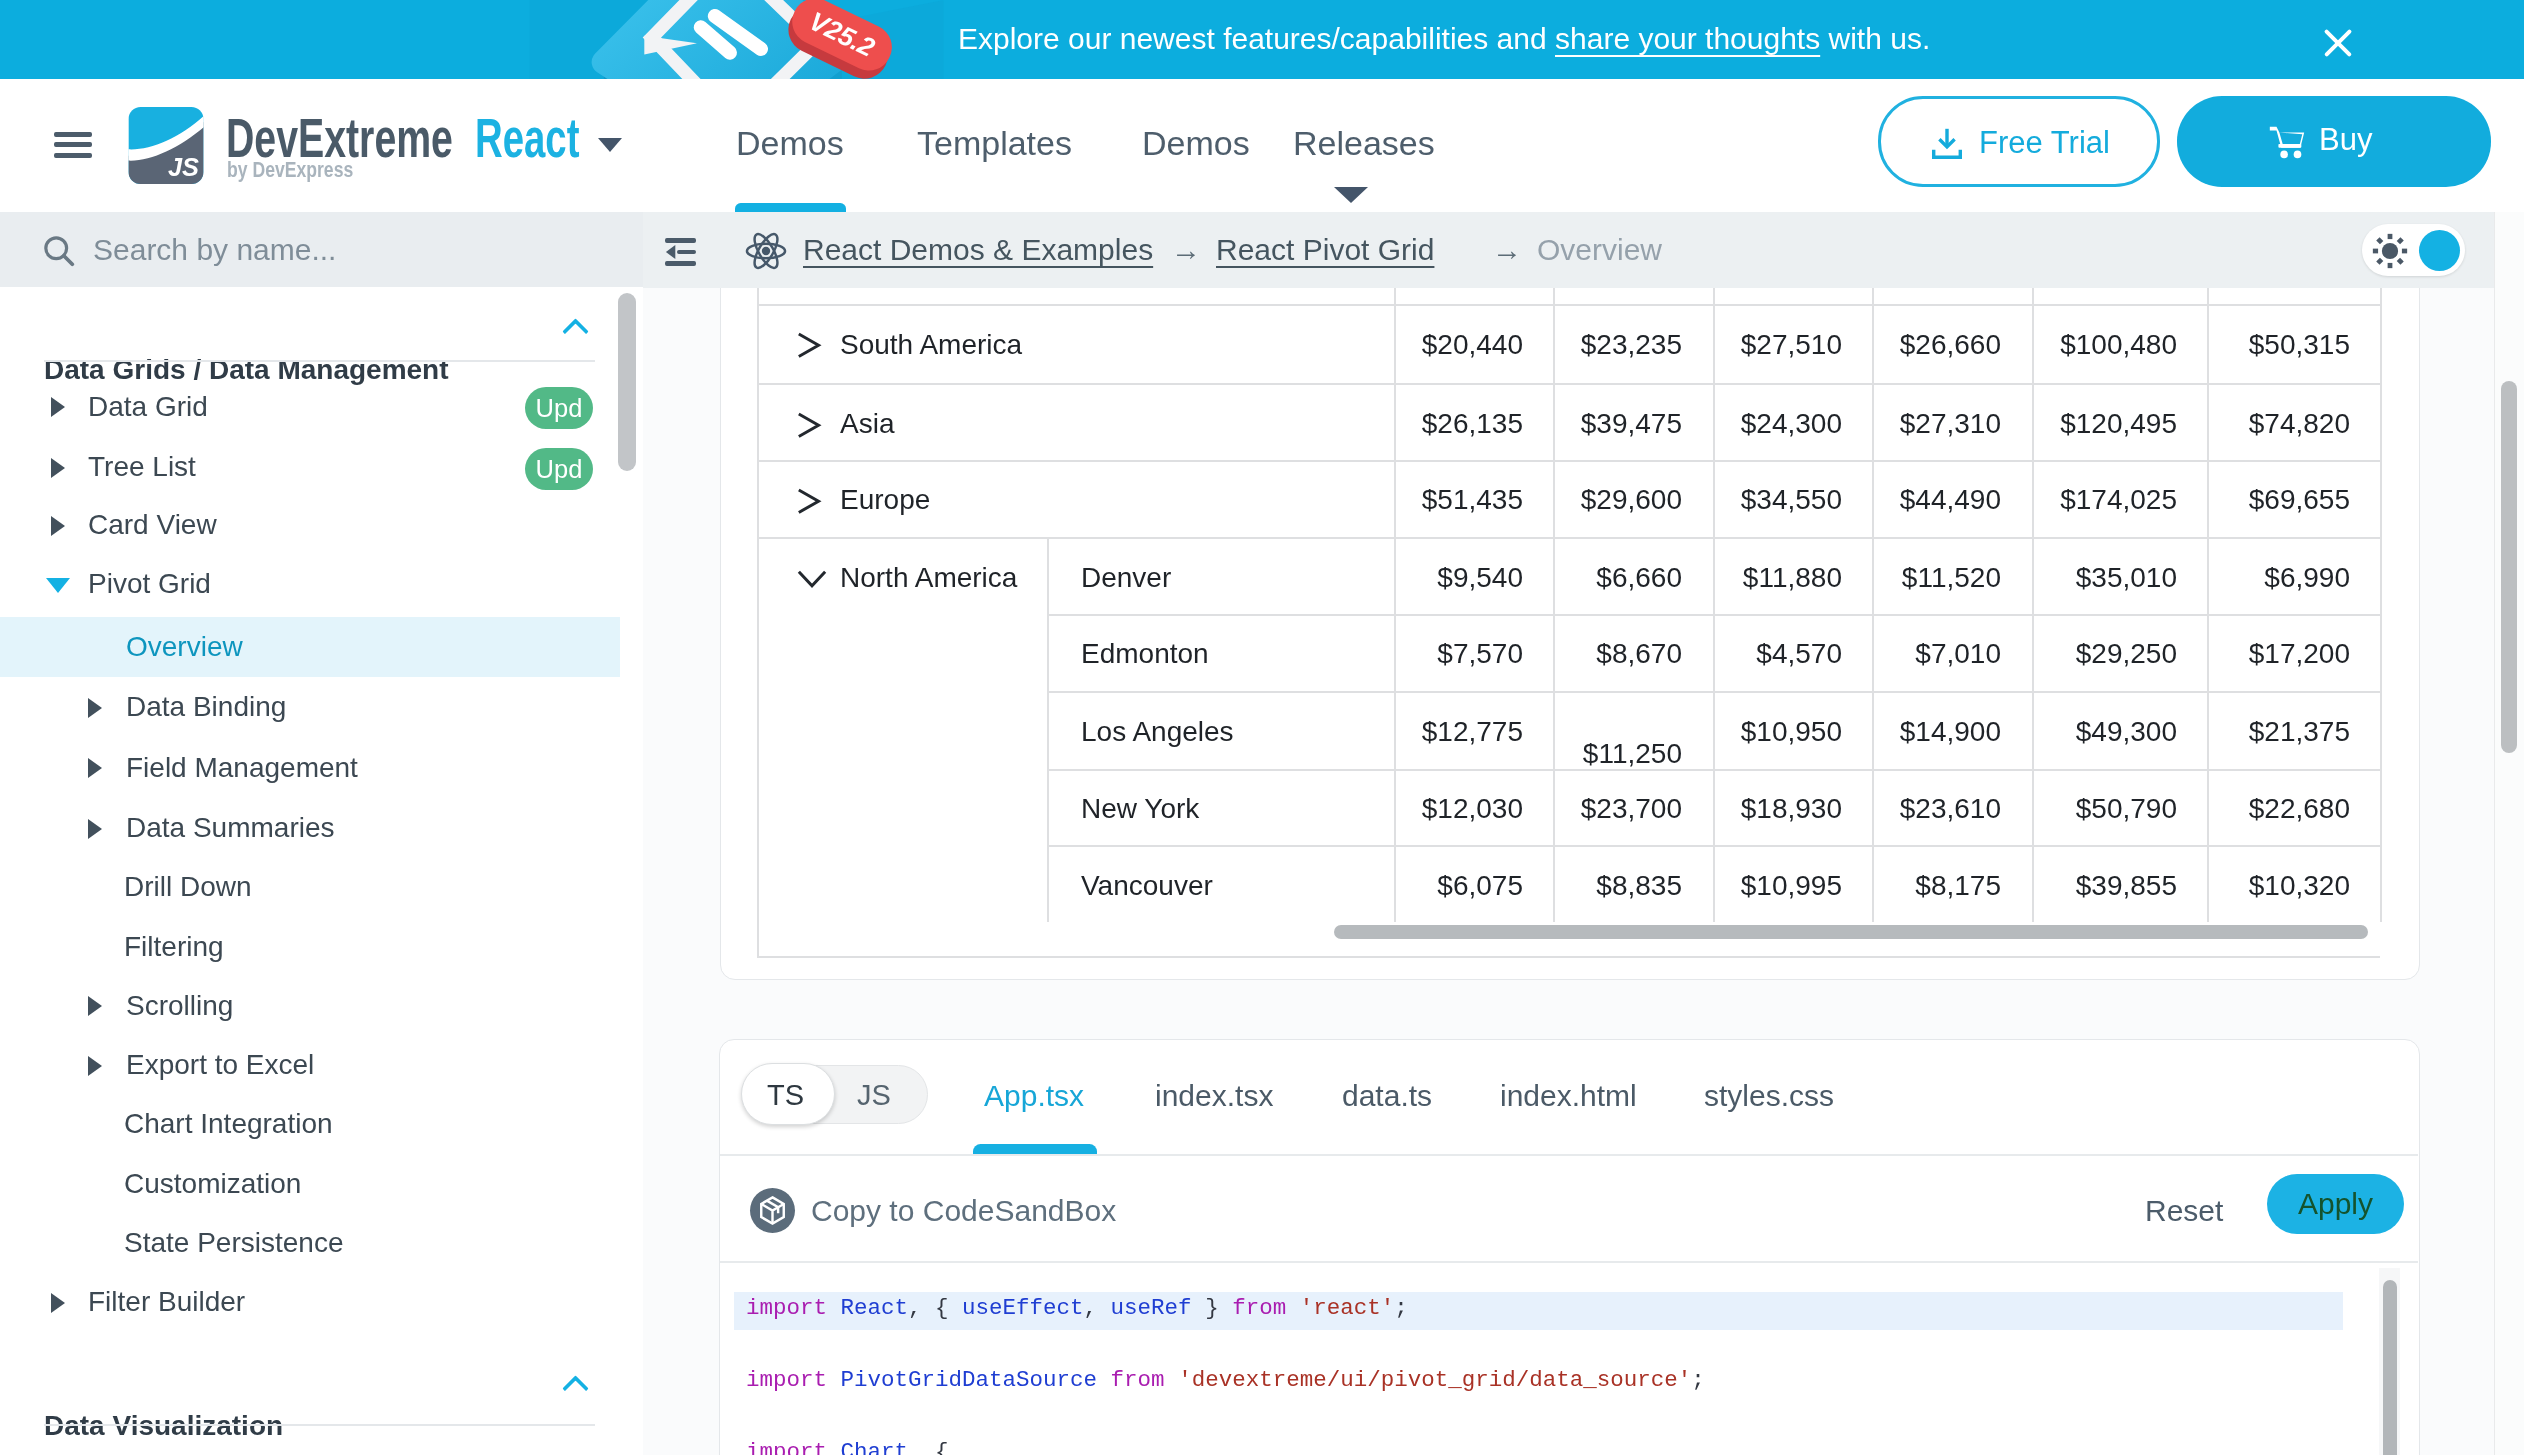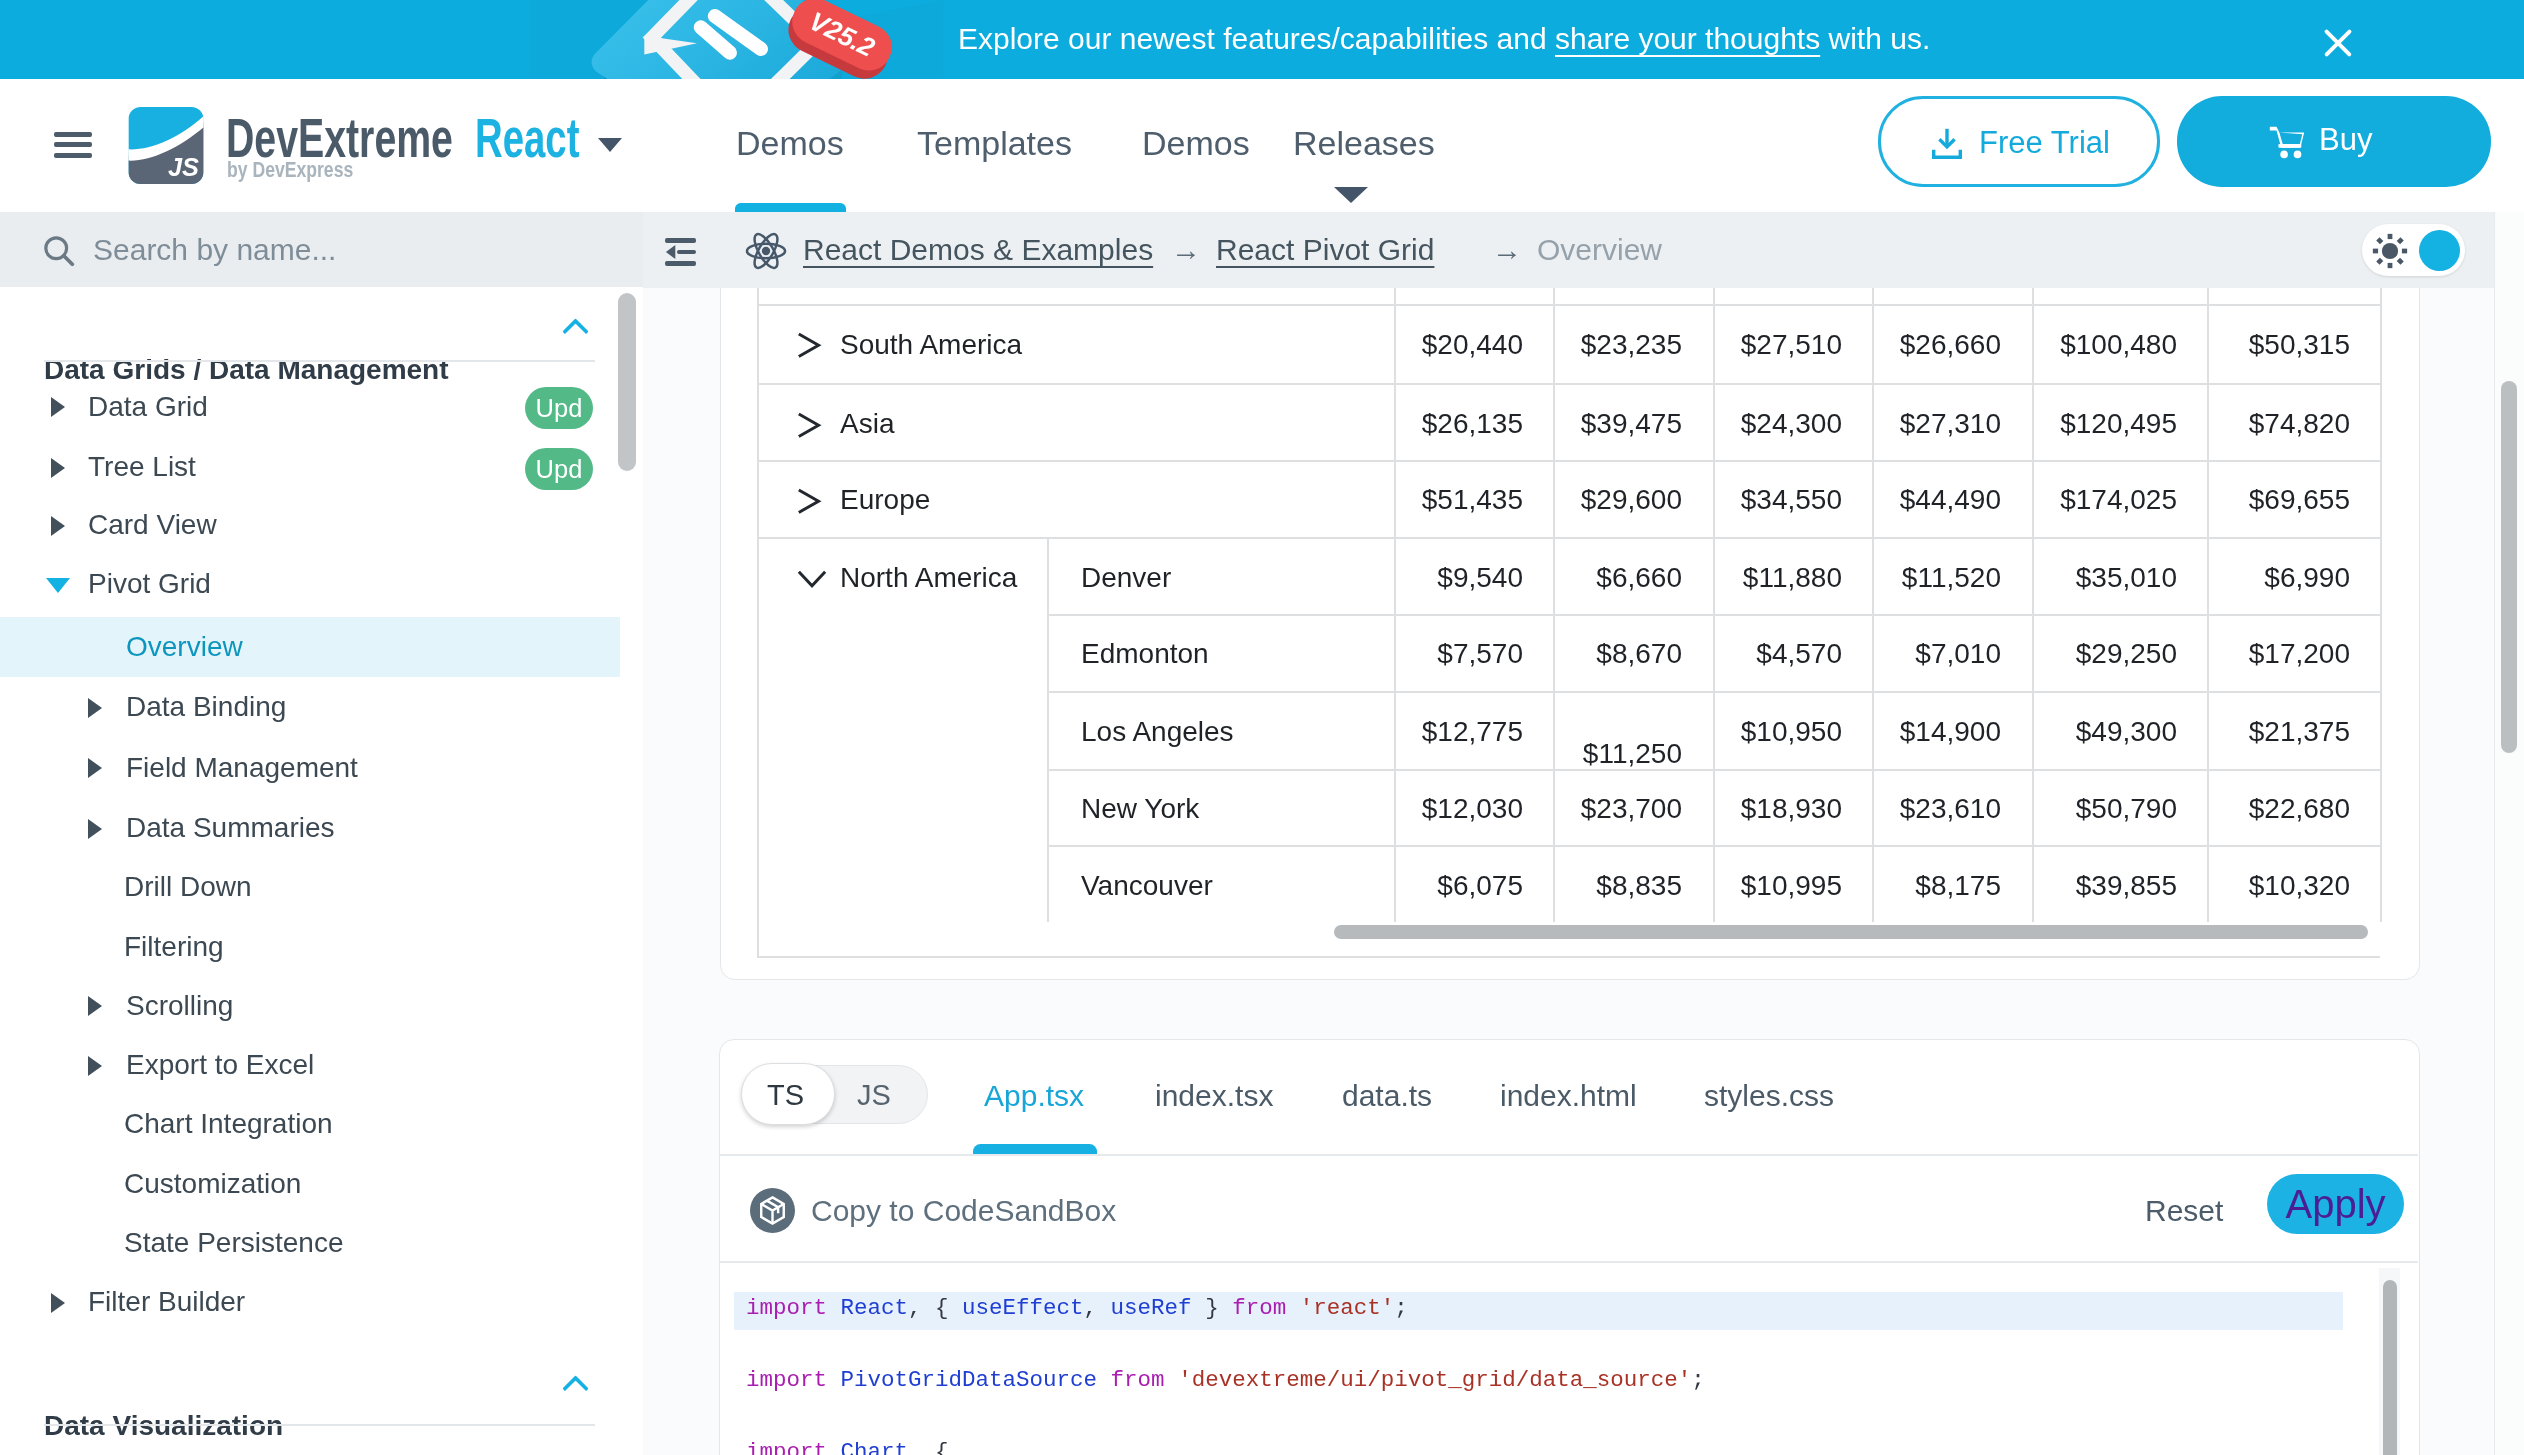--- a/index.html
+++ b/index.html
@@ -80,21 +80,21 @@
 .tsknob { position:absolute; left:741px; top:1063px; width:94px; height:62px; background:#fff; border:1.9px solid #dcdfe1; border-radius:31px; box-shadow:0 1.9px 4.7px rgba(0,0,0,.18); }
 .ts-label { position:absolute; left:767px; top:1079px; font-size:29px; color:#2e3840; }
 .js-label { position:absolute; left:857px; top:1079px; font-size:29px; color:#56646f; }
 .tab { position:absolute; top:1079px; font-size:30px; color:#4b5a67; }
 .tab.active { color:#17a6d7; }
 .tab-underline { position:absolute; left:973px; top:1144px; width:124px; height:11.3px; background:#16b0e2; border-radius:7.6px 7.6px 0 0; }
 .cc-div { position:absolute; left:720px; width:1698px; height:1.9px; background:#e7eaec; }
 .csb-circle { position:absolute; left:750px; top:1188px; width:45px; height:45px; border-radius:50%; background:#5b6c7b; }
 .csb-txt { position:absolute; left:811px; top:1194px; font-size:30px; color:#5e6f7d; }
 .reset { position:absolute; left:2145px; top:1194px; font-size:30px; color:#4c5c6a; }
-.apply { position:absolute; left:2267px; top:1174px; width:137px; height:60px; background:#1cb2e4; border-radius:30px; color:#4c1d95; font-size:40px; text-align:center; line-height:60px; }
+.apply { position:absolute; left:2267px; top:1174px; width:137px; height:60px; background:#1cb2e4; border-radius:30px; color:#14532d; font-size:30px; text-align:center; line-height:60px; }
 
 
 .codeline { position:absolute; font-family:"Liberation Mono", monospace; font-size:22.5px; white-space:pre; }
 .l1bg { position:absolute; left:734px; top:1292px; width:1609px; height:38px; background:#e7f1fc; }
 .kw { color:#a91db0; } .id { color:#1f3ed2; } .str { color:#a93226; } .pn { color:#333842; }
 .code-scroll-track { position:absolute; left:2379px; top:1268px; width:21px; height:243px; background:#f6f7f8; }
 .code-scroll-thumb { position:absolute; left:2383px; top:1280px; width:14px; height:189px; background:#b2b6b9; border-radius:7.6px; }
 
 
 .pgtrack { position:absolute; left:2494px; top:212px; width:31px; height:1244px; background:#fbfcfc; border-left:1.9px solid #e9eaeb; }

